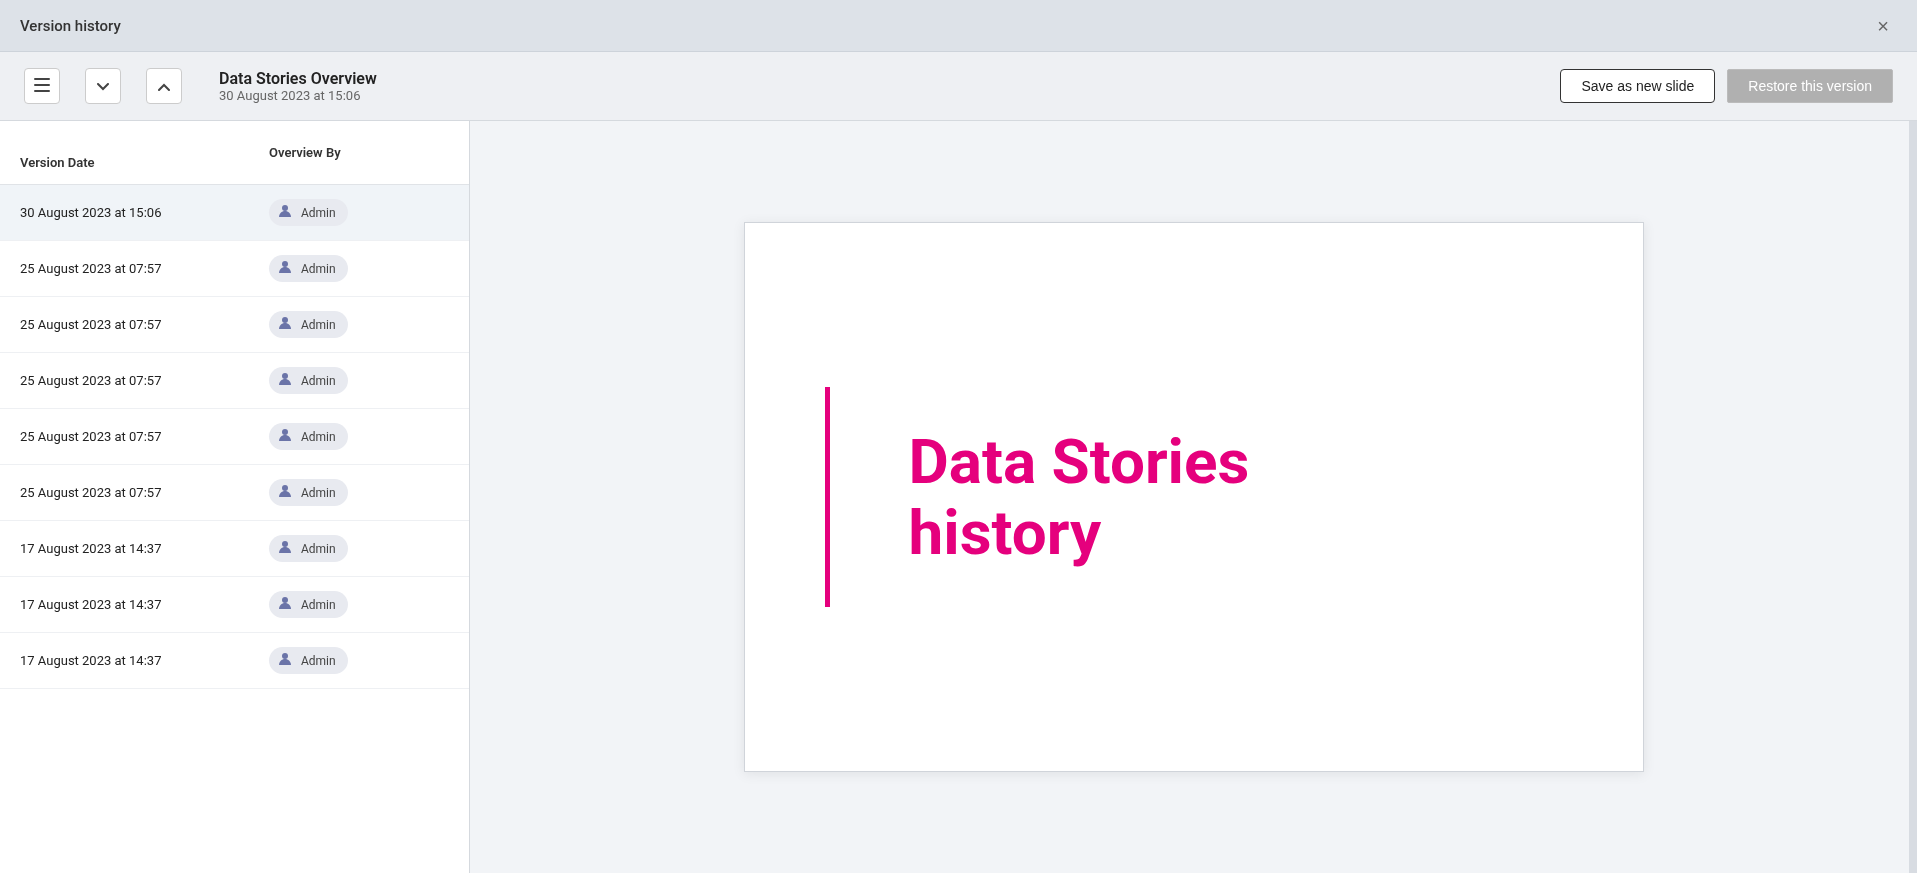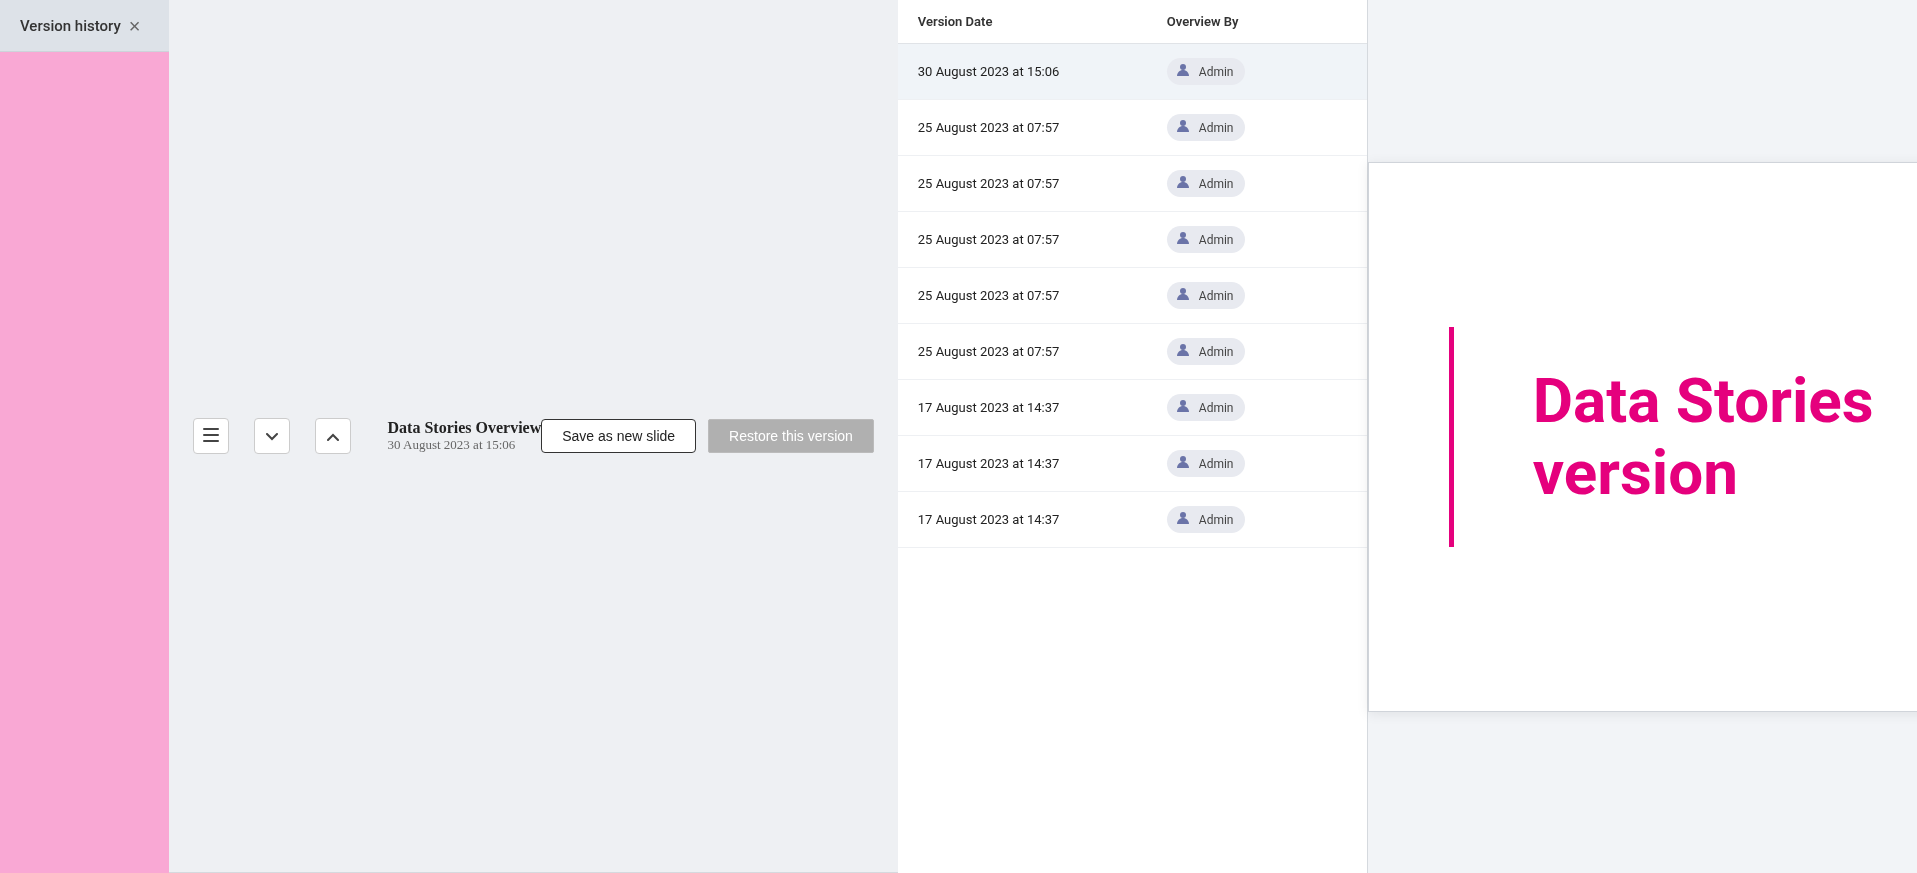--- a/index.html
+++ b/index.html
@@ -7,22 +7,23 @@
       font-family: -apple-system, BlinkMacSystemFont, 'Segoe UI', Roboto, sans-serif;
       background: #e8ecf0;
       width: 1917px;
       height: 873px;
       overflow: hidden;
     }
 
     .modal-container {
       width: 100%;
       height: 100%;
-      background: #f9a8d4;
-      display: flex;
+      background: #ef4444;
+      display: flex;
+      flex-direction: column;
     }
 
     
     .top-bar {
       display: flex;
       align-items: center;
       justify-content: space-between;
       padding: 0 20px;
       height: 52px;
       background: #dde2e8;
@@ -54,21 +55,20 @@
       padding: 16px 24px;
       background: #eef0f3;
       border-bottom: 1px solid #d5d9de;
       flex-shrink: 0;
     }
 
     .toolbar-left {
       display: flex;
       align-items: center;
       gap: 25px;
-      font-family: Liberation Serif, serif;
     }
 
     .icon-btn {
       width: 36px;
       height: 36px;
       border: 1px solid #ccc;
       border-radius: 4px;
       background: #fff;
       display: flex;
       align-items: center;
@@ -146,20 +146,21 @@
       border-bottom: 1px solid #e0e3e7;
       background: #fff;
       flex-shrink: 0;
     }
 
     .col-date {
       flex: 1;
       font-size: 13px;
       font-weight: 600;
       color: #333;
+      margin-top: 20px;
     }
 
     .col-published {
       width: 180px;
       font-size: 13px;
       font-weight: 600;
       color: #333;
     }
 
     .version-list-scroll {
@@ -406,20 +407,20 @@
               </span></div>
           </div>
         </div>
     </div>
 
     <div class="preview-panel">
       <div class="slide-preview">
         <div class="slide-accent-bar"></div>
         <div class="slide-title-text">
           <span>Data Stories</span><br>
-          <span>version</span>
+          <span>history</span>
         </div>
       </div>
       <div class="right-scroll-indicator"></div>
     </div>
 
   </div>
 </div>
 
 </body></html>

